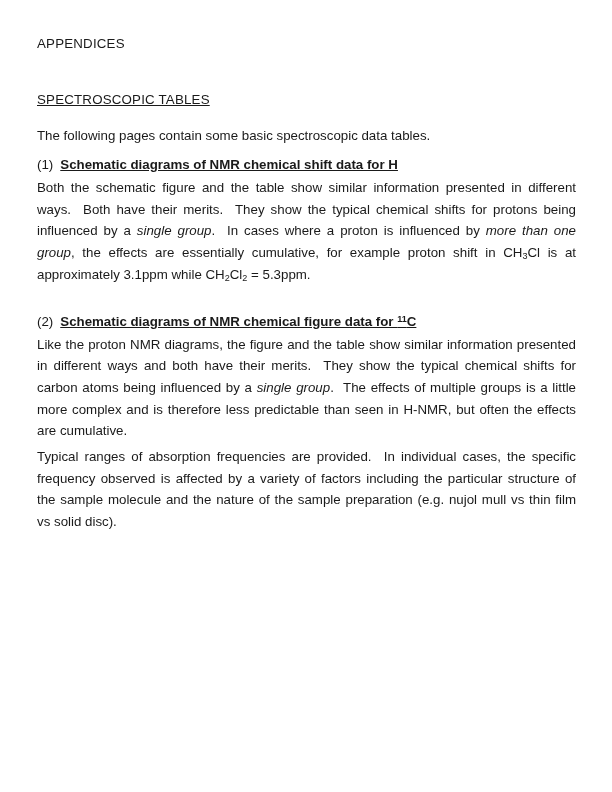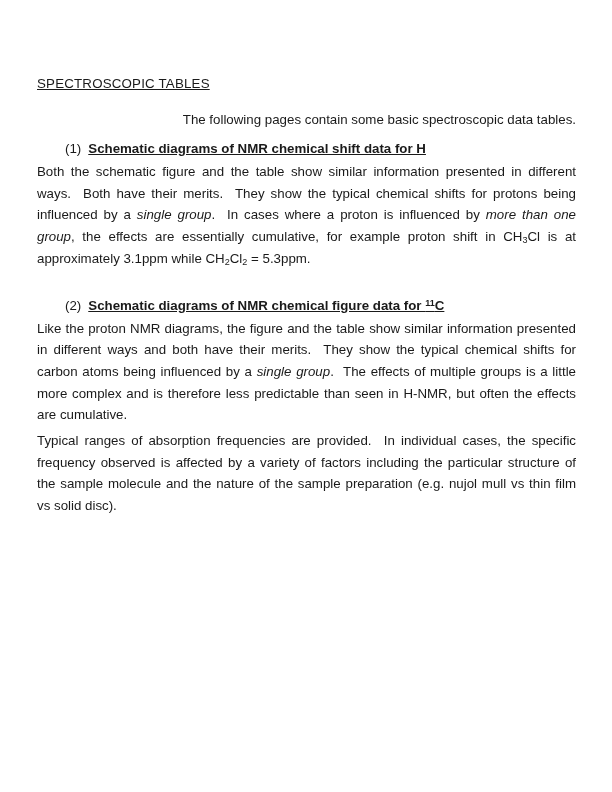--- a/index.html
+++ b/index.html
@@ -26,25 +26,23 @@
   .doc-title {
     margin-top: 40px;
     line-height: 16px;
     font-weight: normal;
     text-decoration: underline;
     letter-spacing: 0.2px;
   }
   .intro {
     margin-top: 20px;
     line-height: 16px;
-    text-align: right;
   }
   .section-heading {
     line-height: 16px;
-    margin-left: 28px;
   }
   .section-heading.first { margin-top: 13px; }
   .section-heading.second { margin-top: 28px; }
   .section-heading.third { margin-top: 26px; }
   .section-number {
     display: inline-block;
     margin-right: 7px;
   }
   .heading-text {
     font-weight: bold;
@@ -61,20 +59,21 @@
     line-height: 0;
   }
   sub { vertical-align: -0.22em; }
   sup { vertical-align: 0.45em; }
 </style>
 </head>
 <body>
 
 <div class="page">
 
+  <div class="doc-header">APPENDICES</div>
 
   <div class="doc-title">SPECTROSCOPIC TABLES</div>
 
   <div class="intro">The following pages contain some basic spectroscopic data tables.</div>
 
   <div class="section-heading first">
     <span class="section-number">(1)</span><span class="heading-text"><span>Schematic diagrams of NMR chemical shift data for H</span></span>
   </div>
   <div class="section-paragraph"><span>Both the schematic figure and the table show similar information presented in different ways.&nbsp; Both have their merits.&nbsp; They show the typical chemical shifts for protons being influenced by a </span><i>single group</i><span>.&nbsp;  In cases where a proton is influenced by </span><i>more than one group</i><span>, the effects are essentially cumulative, for example proton shift in CH</span><sub>3</sub><span>Cl is at approximately 3.1ppm while CH</span><sub>2</sub><span>Cl</span><sub>2</sub><span> = 5.3ppm.</span></div>
 

